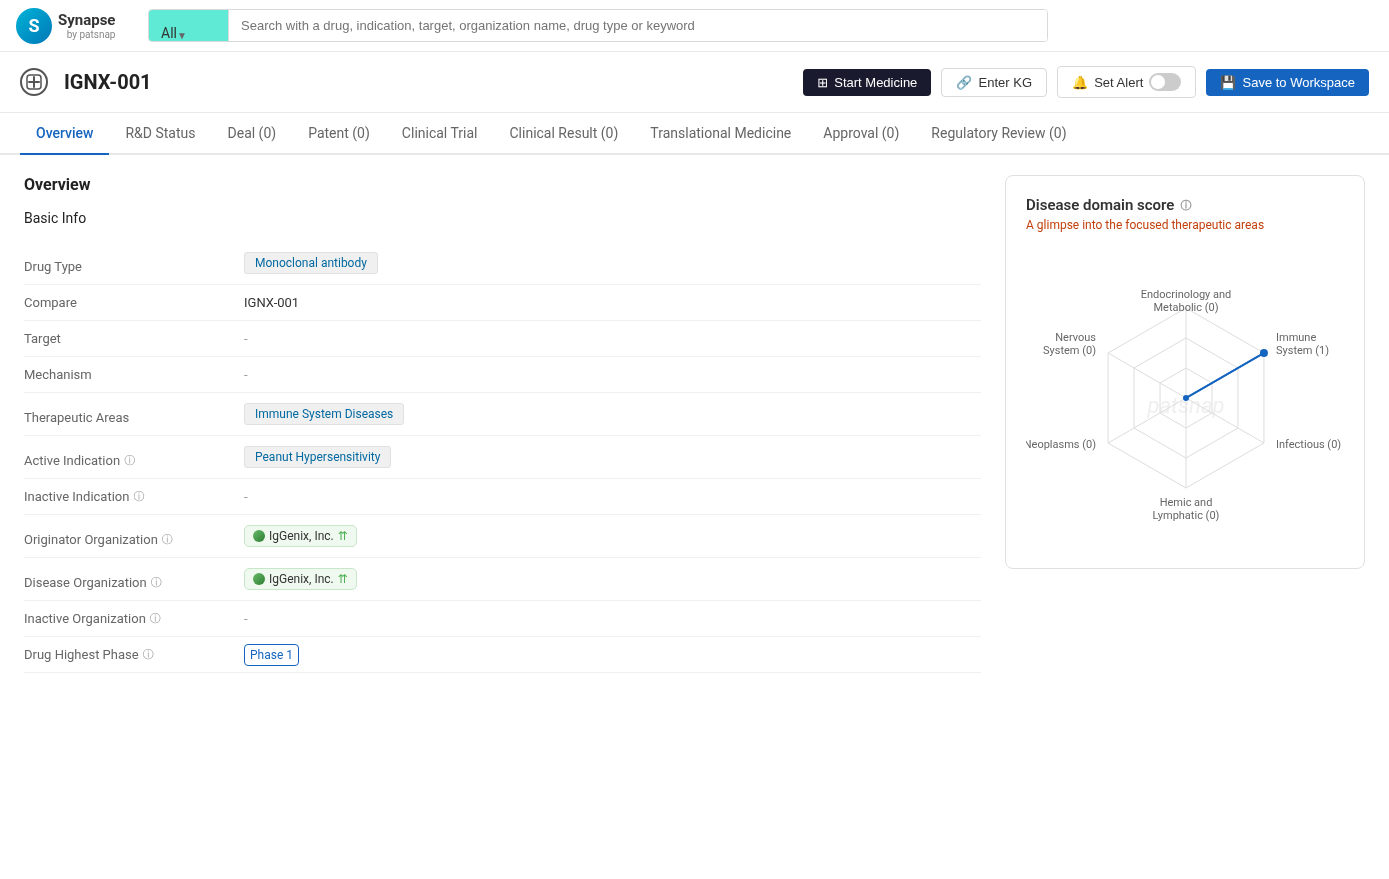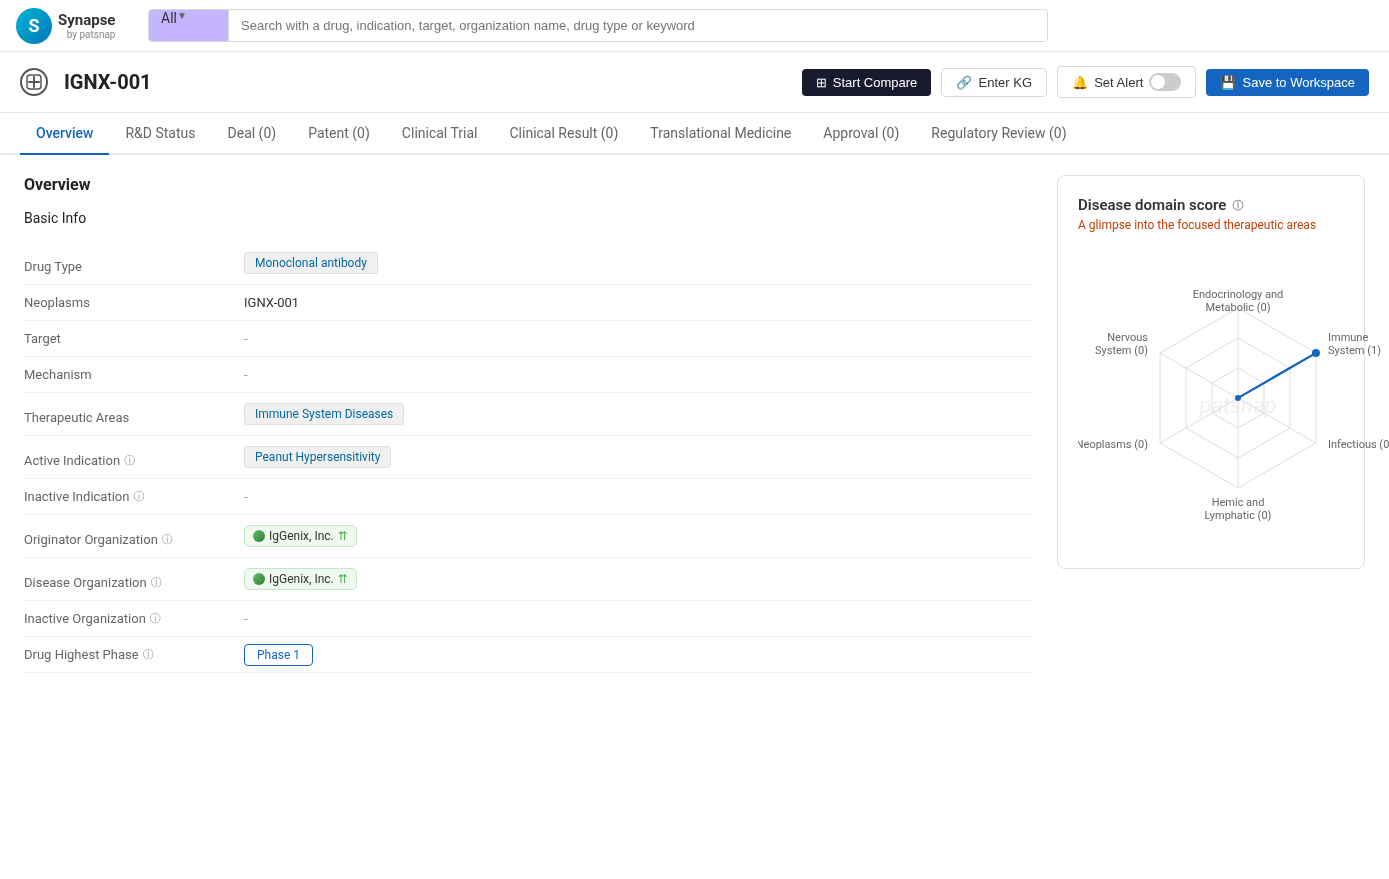--- a/index.html
+++ b/index.html
@@ -7,21 +7,21 @@
 
     
     .header { display: flex; align-items: center; padding: 6px 16px; border-bottom: 1px solid #e8e8e8; height: 52px; gap: 12px; }
     .logo-area { display: flex; align-items: center; gap: 6px; min-width: 120px; }
     .logo-circle { width: 36px; height: 36px; border-radius: 50%; background: linear-gradient(135deg, #00b4d8, #0077b6); display: flex; align-items: center; justify-content: center; }
     .logo-circle span { color: white; font-size: 18px; font-weight: bold; }
     .logo-text { display: flex; flex-direction: column; align-items: flex-end; }
     .logo-name { font-weight: 700; color: #333; font-size: 15px; }
     .logo-sub { font-size: 10px; color: #888; }
     .search-container { display: flex; flex: 1; max-width: 900px; border: 1px solid #d9d9d9; border-radius: 4px; overflow: hidden; }
-    .search-dropdown { display: flex; align-items: flex-start; padding: 0 12px; background: #c4b5fd; border-right: 1px solid #d9d9d9; cursor: pointer; min-width: 80px; }
+    .search-dropdown { display: flex; align-items: flex-end; padding: 0 12px; background: #5eead4; border-right: 1px solid #d9d9d9; cursor: pointer; min-width: 80px; }
     .search-input { flex: 1; border: none; outline: none; padding: 8px 12px; font-size: 13px; color: #999; }
     .chevron-icon { color: #666; font-size: 10px; }
 
     
     .drug-header { display: flex; align-items: center; padding: 14px 20px; border-bottom: 1px solid #e8e8e8; gap: 16px; }
     .drug-icon { width: 28px; height: 28px; border-radius: 50%; border: 2px solid #555; display: flex; align-items: center; justify-content: center; font-size: 14px; color: #555; }
     .drug-title { font-size: 20px; font-weight: 700; color: #222; }
     .drug-actions { margin-left: auto; display: flex; align-items: center; gap: 10px; }
     .action-btn { display: flex; align-items: center; gap: 6px; padding: 6px 14px; border: none; border-radius: 4px; cursor: pointer; font-size: 13px; font-weight: 500; }
     .action-btn.compare { background: #1a1a2e; color: #fff; }
@@ -32,32 +32,32 @@
     .toggle-knob { width: 14px; height: 14px; background: #fff; border-radius: 50%; position: absolute; top: 2px; left: 2px; transition: left 0.2s; }
 
     
     .nav-tabs { display: flex; padding: 0 20px; border-bottom: 2px solid #e8e8e8; gap: 0; }
     .nav-tab { padding: 12px 16px; cursor: pointer; font-size: 14px; color: #666; border-bottom: 2px solid transparent; margin-bottom: -2px; white-space: nowrap; }
     .nav-tab.active { color: #1565c0; border-bottom: 2px solid #1565c0; font-weight: 500; }
 
     
     .main-content { padding: 20px 24px; display: flex; gap: 24px; }
     .content-left { flex: 1; }
-    .content-right { width: 308px; flex-shrink: 0; }
+    .content-right { width: 360px; flex-shrink: 0; }
 
     .section-title { font-size: 16px; font-weight: 700; color: #222; margin-bottom: 16px; }
     .subsection-title { font-size: 14px; font-weight: 400; color: #222; margin-bottom: 16px; }
     .info-row { display: flex; align-items: flex-end; padding: 10px 0; border-bottom: 1px solid #f0f0f0; }
     .info-label { width: 220px; min-width: 220px; color: #666; font-size: 13px; display: flex; align-items: center; gap: 4px; }
     .info-value { flex: 1; font-size: 13px; color: #333; }
     .info-icon { color: #999; font-size: 11px; cursor: pointer; }
 
     .tag { display: inline-block; padding: 3px 10px; border-radius: 3px; font-size: 12px; }
     .tag-gray { background: #f0f0f0; color: #0369a1; border: 1px solid #e0e0e0; }
-    .tag-blue-outline { background: #fff; color: #1565c0; border: 1px solid #1565c0; border-radius: 4px; padding: 3px 12px; font-size: 12px; }
+    .tag-blue-outline { background: #fff; color: #1565c0; border: 1px solid #1565c0; border-radius: 4px; padding: 3px 5px; font-size: 12px; }
 
     .org-tag { display: inline-flex; align-items: center; gap: 4px; background: #f0f9f0; border: 1px solid #c8e6c9; border-radius: 5px; padding: 3px 8px; font-size: 12px; color: #333; }
     .org-dot { width: 12px; height: 12px; border-radius: 50%; background: linear-gradient(135deg, #66bb6a, #2e7d32); }
     .org-arrows { color: #4caf50; font-size: 12px; }
 
     
     .score-card { border: 1px solid #e0e0e0; border-radius: 8px; padding: 20px; }
     .score-title { font-size: 15px; font-weight: 600; color: #333; margin-bottom: 4px; display: flex; align-items: center; gap: 6px; }
     .score-subtitle { font-size: 12px; color: #c2410c; margin-bottom: 16px; }
     .radar-container { position: relative; width: 320px; height: 300px; margin: 0 auto; }
@@ -90,21 +90,21 @@
   <div class="drug-icon">
     <svg width="16" height="16" viewBox="0 0 16 16" fill="none" xmlns="http://www.w3.org/2000/svg">
       <path d="M3 8H13M8 3L8 13" stroke="#555" stroke-width="2" stroke-linecap="round"></path>
       <rect x="1" y="1" width="14" height="14" rx="3" stroke="#555" stroke-width="1.5" fill="none"></rect>
     </svg>
   </div>
   <span class="drug-title">IGNX-001</span>
   <div class="drug-actions">
     <button class="action-btn compare">
       <span style="font-size:13px;">⊞</span>
-      <span>Start Compare</span>
+      <span>Start Medicine</span>
     </button>
     <button class="action-btn kg">
       <span>🔗</span>
       <span>Enter KG</span>
     </button>
     <button class="action-btn alert">
       <span>🔔</span>
       <span>Set Alert</span>
       <div class="toggle-switch">
         <div class="toggle-knob"></div>
@@ -139,21 +139,21 @@
       <div class="info-label">
         <span>Drug Type</span>
       </div>
       <div class="info-value">
         <span class="tag tag-gray">Monoclonal antibody</span>
       </div>
     </div>
 
     <div class="info-row">
       <div class="info-label">
-        <span>Neoplasms</span>
+        <span>Compare</span>
       </div>
       <div class="info-value">IGNX-001</div>
     </div>
 
     <div class="info-row">
       <div class="info-label">
         <span>Target</span>
       </div>
       <div class="info-value dash-value">-</div>
     </div>

